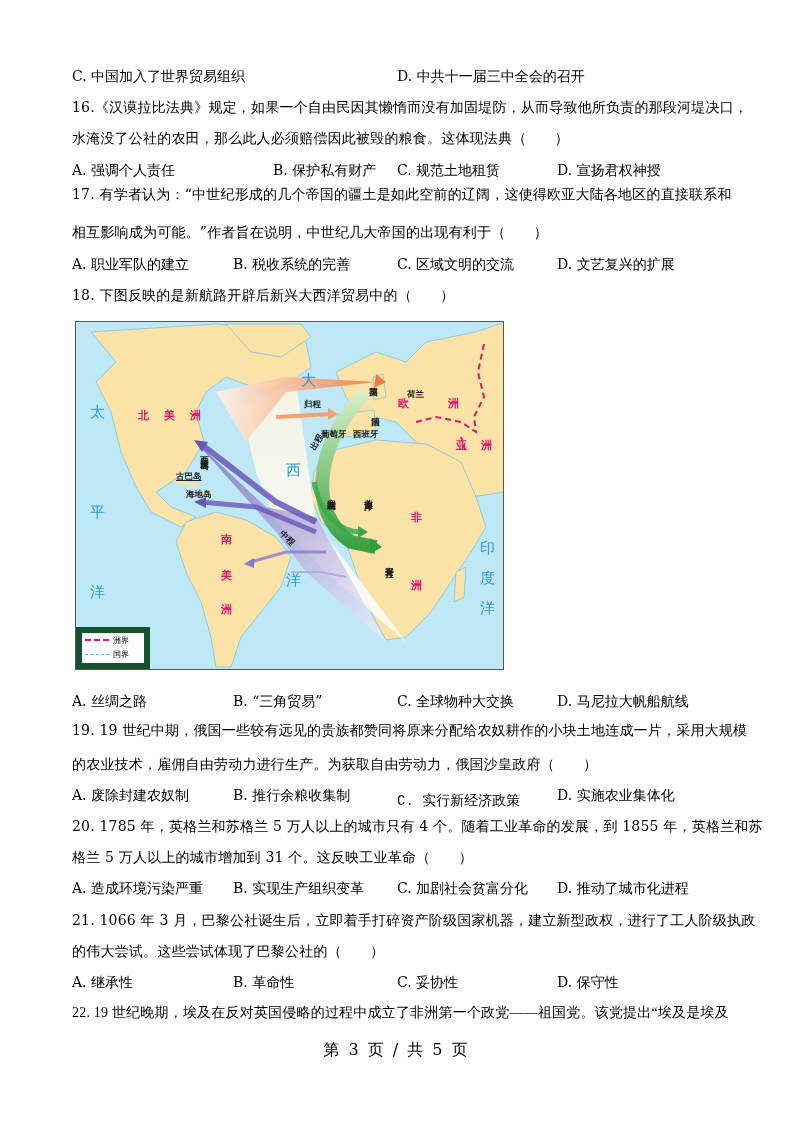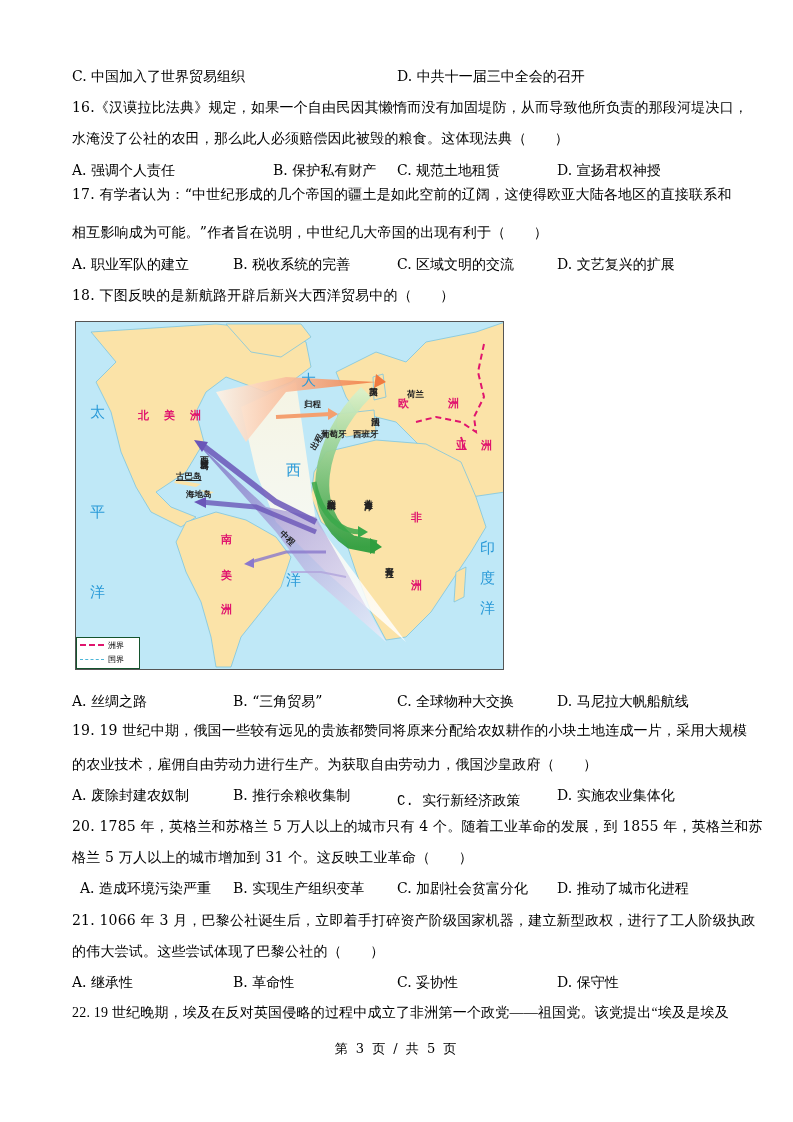--- a/index.html
+++ b/index.html
@@ -18,29 +18,29 @@
     border: 1.5px solid #555; box-sizing: border-box; overflow: hidden;
     background: #bfe8f7;
   }
   .maplabel { position: absolute; font-size: 11px; font-weight: bold; line-height: 12px; }
   .ocean { color: #2a9ad8; font-size: 15px; font-weight: normal; }
   .cont { color: #e0156e; font-size: 11px; }
   .place { color: #222; font-size: 8.5px; }
   .vert { writing-mode: vertical-rl; letter-spacing: 1px; }
   .legend {
     position: absolute; left: 0; bottom: 0; width: 62px; height: 30px;
-    background: #fff; border: 1px solid #14532d; font-size: 8px;
+    background: #fff; border: 6px solid #14532d; font-size: 8px;
     font-family: "DejaVu Sans", sans-serif;
   }
   .legend .row { display: flex; align-items: center; height: 14px; padding-left: 3px; }
   .legend .dash1 { width: 24px; border-top: 2px dashed #e0156e; margin-right: 4px; }
   .legend .dash2 { width: 24px; border-top: 1.5px dashed #4bb6d8; margin-right: 4px; }
   .footer {
     position: absolute; top: 1040px; left: 0; width: 793px; text-align: center;
-    font-size: 13px; letter-spacing: 2px;
+    font-size: 16px; letter-spacing: 2px;
   }
 </style>
 </head>
 <body>
 
 <div class="opt" style="left:72px; top:66px;">C. 中国加入了世界贸易组织</div>
 <div class="opt" style="left:397px; top:66px;">D. 中共十一届三中全会的召开</div>
 
 <div class="line" style="top:97px;">16.《汉谟拉比法典》规定，如果一个自由民因其懒惰而没有加固堤防，从而导致他所负责的那段河堤决口，</div>
 <div class="line" style="top:128px;">水淹没了公社的农田，那么此人必须赔偿因此被毁的粮食。这体现法典（　　）</div>
@@ -179,21 +179,21 @@
 
 <div class="line" style="top:720px;">19. 19 世纪中期，俄国一些较有远见的贵族都赞同将原来分配给农奴耕作的小块土地连成一片，采用大规模</div>
 <div class="line" style="top:754px;">的农业技术，雇佣自由劳动力进行生产。为获取自由劳动力，俄国沙皇政府（　　）</div>
 <div class="opt" style="left:72px; top:785px;">A. 废除封建农奴制</div>
 <div class="opt" style="left:233px; top:785px;">B. 推行余粮收集制</div>
 <div class="opt" style="left:397px; top:791px;font-family:Liberation Mono, monospace;">C. 实行新经济政策</div>
 <div class="opt" style="left:557px; top:785px;">D. 实施农业集体化</div>
 
 <div class="line" style="top:816px;">20. 1785 年，英格兰和苏格兰 5 万人以上的城市只有 4 个。随着工业革命的发展，到 1855 年，英格兰和苏</div>
 <div class="line" style="top:847px;">格兰 5 万人以上的城市增加到 31 个。这反映工业革命（　　）</div>
-<div class="opt" style="left:72px; top:878px;margin-left:8px;">A. 造成环境污染严重</div>
+<div class="opt" style="left:72px; top:878px;">A. 造成环境污染严重</div>
 <div class="opt" style="left:233px; top:878px;">B. 实现生产组织变革</div>
 <div class="opt" style="left:397px; top:878px;">C. 加剧社会贫富分化</div>
 <div class="opt" style="left:557px; top:878px;">D. 推动了城市化进程</div>
 
 <div class="line" style="top:910px;">21. 1066 年 3 月，巴黎公社诞生后，立即着手打碎资产阶级国家机器，建立新型政权，进行了工人阶级执政</div>
 <div class="line" style="top:941px;">的伟大尝试。这些尝试体现了巴黎公社的（　　）</div>
 <div class="opt" style="left:72px; top:972px;">A. 继承性</div>
 <div class="opt" style="left:233px; top:972px;">B. 革命性</div>
 <div class="opt" style="left:397px; top:972px;">C. 妥协性</div>
 <div class="opt" style="left:557px; top:972px;">D. 保守性</div>

